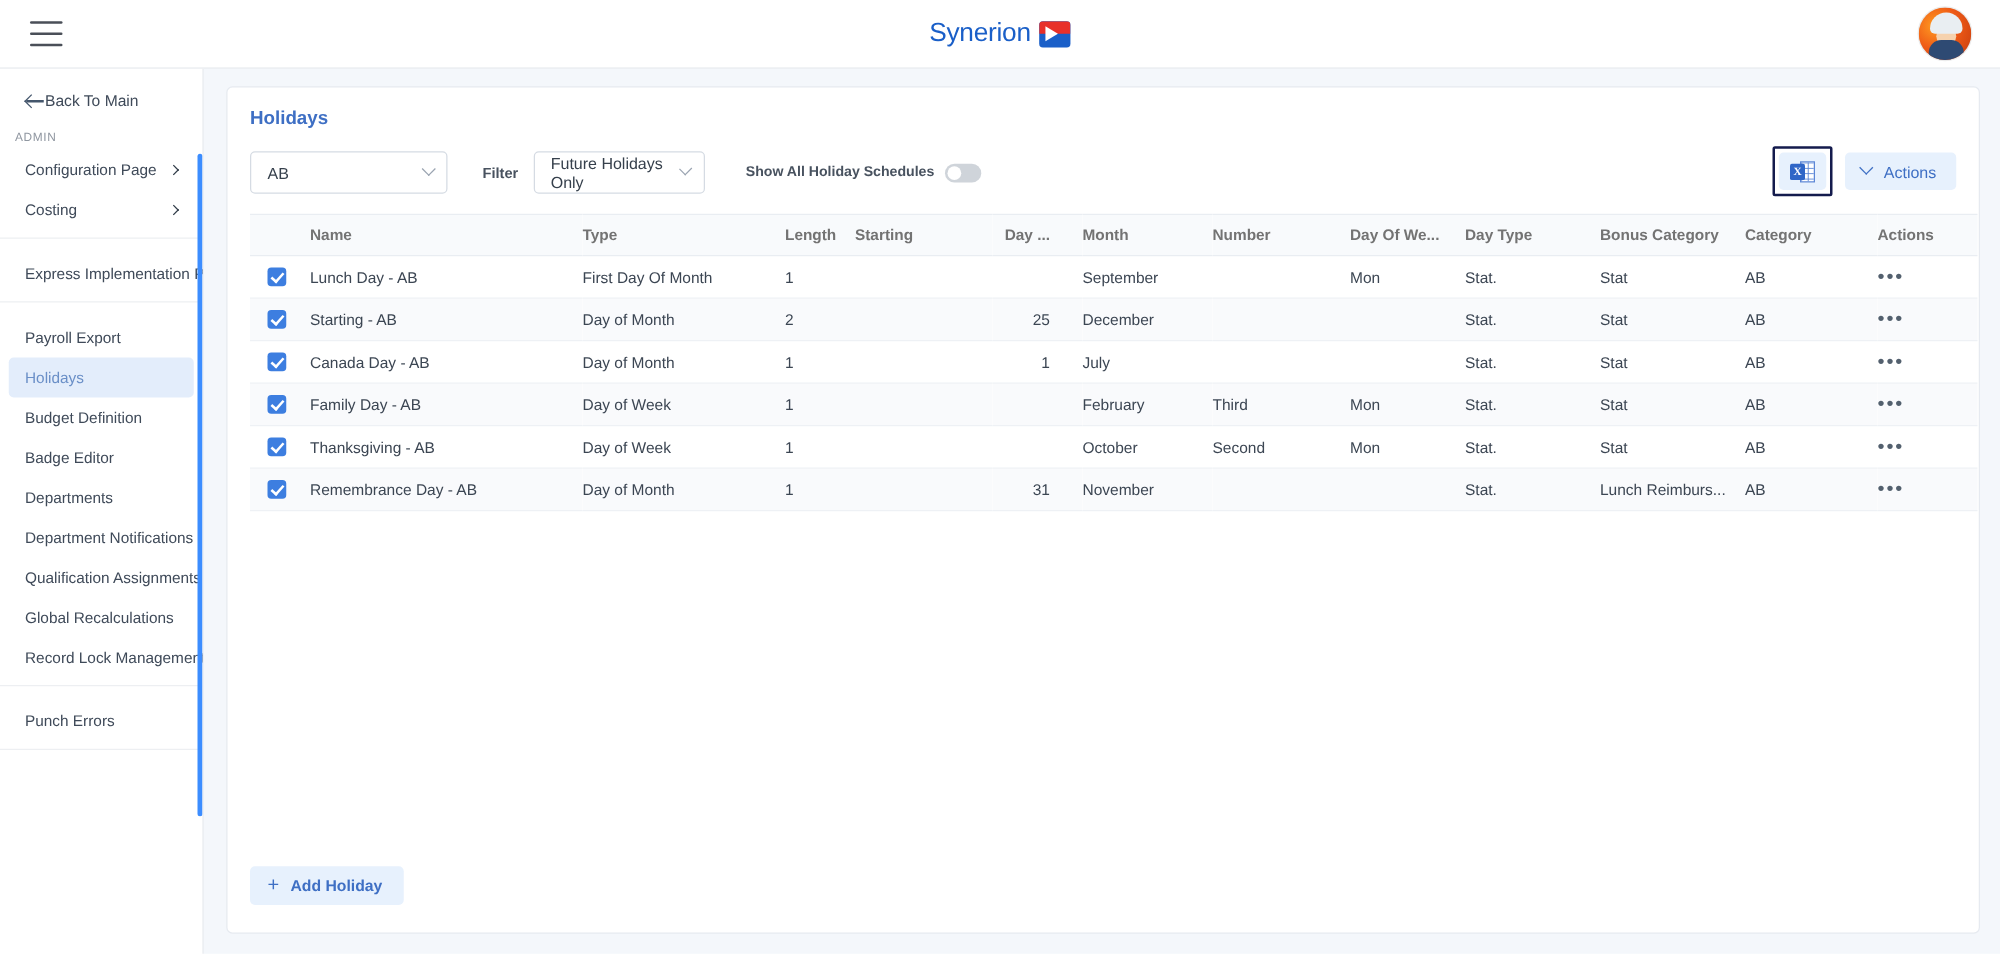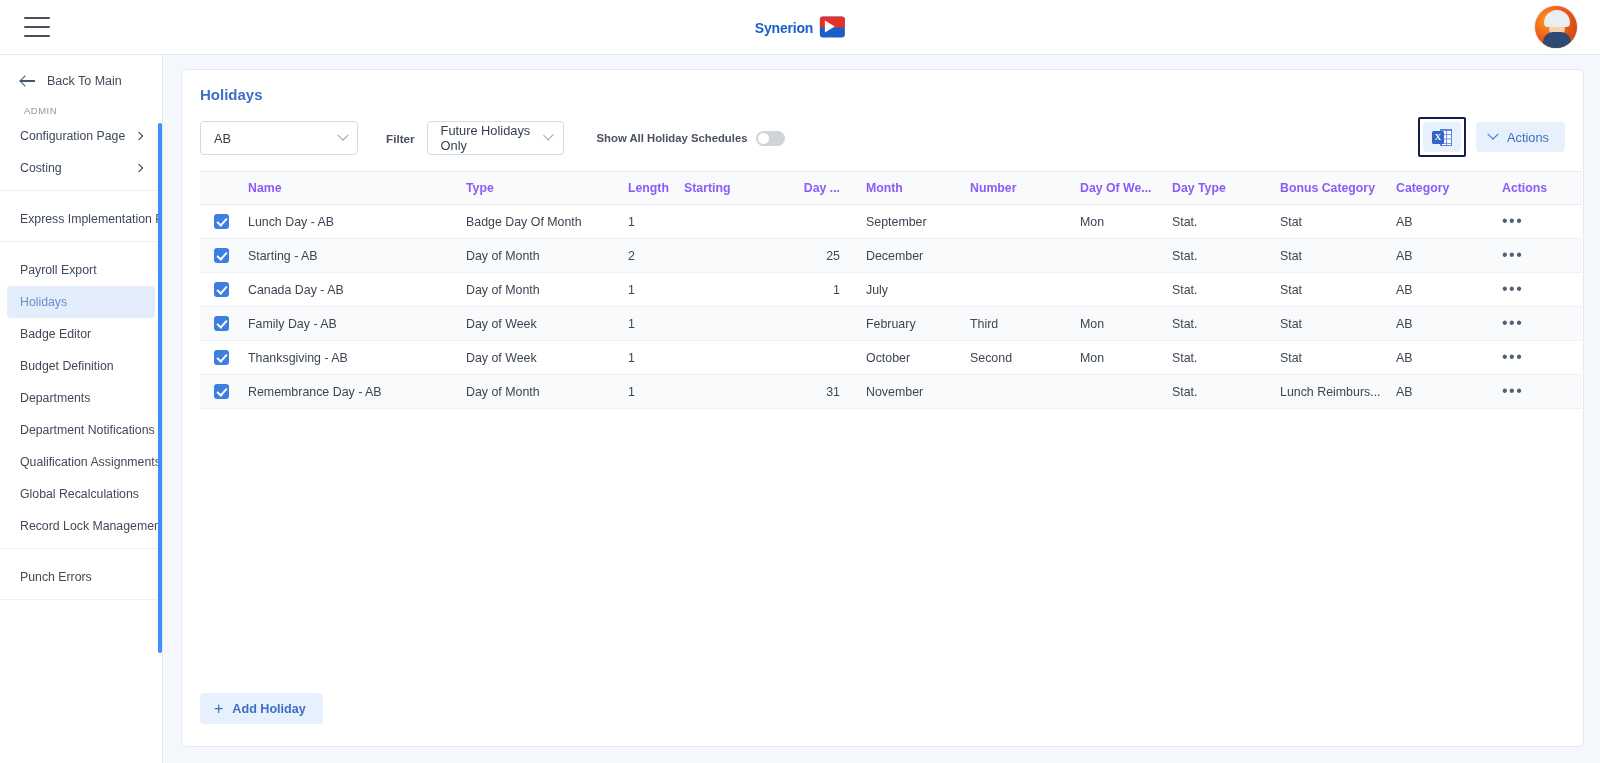--- a/index.html
+++ b/index.html
@@ -22,21 +22,21 @@
     display: flex; flex-direction: column; justify-content: space-between;
     cursor: pointer;
   }
   .hamburger span { display: block; height: 2px; background: #4a4f58; border-radius: 1px; }
 
   .logo-wrap {
     position: absolute; left: 50%; top: 50%; transform: translate(-50%, -50%);
     display: flex; align-items: center; gap: 7px;
   }
   .logo-text {
-    font-size: 14px; font-weight: bold; color: #1a5fc8; letter-spacing: -0.2px;
+    font-size: 21px; font-weight: normal; color: #1a5fc8; letter-spacing: -0.2px;
   }
   .logo-mark {
     width: 25px; height: 21px; border-radius: 3px; position: relative; overflow: hidden;
     background: #1a5fc8;
   }
   .logo-mark .red {
     position: absolute; top: 0; left: 0; width: 100%; height: 50%;
     background: #e8302a;
   }
   .logo-mark .arrow {
@@ -70,37 +70,37 @@
     border-radius:50%; background:#f6d2ae;
   }
 
   
   .sidebar {
     position: absolute; top: 55px; left: 0; width: 163px; height: 708px;
     background: #ffffff; border-right: 1px solid #e4e7ec;
     overflow: hidden;
   }
   .back-row {
-    display: flex; align-items: center; gap: 11px;
+    display: flex; align-items: center; 
     padding: 18px 0 16px 20px; cursor: pointer;
   }
   .back-arrow { width: 16px; height: 16px; position: relative; }
   .back-arrow::before {
     content:""; position:absolute; left:1px; top:7px; width:14px; height:1.6px; background:#44566c;
   }
   .back-arrow::after {
     content:""; position:absolute; left:1px; top:4px; width:7px; height:7px;
     border-left:1.6px solid #44566c; border-bottom:1.6px solid #44566c;
     transform: rotate(45deg);
   }
   .back-label { font-size: 12.5px; color: #3f4a59; }
 
   .section-label {
     font-size: 9.5px; color: #9097a1; letter-spacing: .5px;
-    padding: 0 0 4px 24px;
+    padding: 0 0 4px 12px;
   }
   .nav-group { border-bottom: 1px solid #edeff2; padding-bottom: 6px; }
   .nav-group.plain { padding-top: 12px; }
   .nav-item {
     display: flex; align-items: center; justify-content: space-between;
     padding: 9px 14px 9px 20px; cursor: pointer;
   }
   .nav-item .label { font-size: 12.3px; color: #3f4a59; white-space: nowrap; }
   .nav-item.active { background: #e3edfb; border-radius: 4px; margin: 0 7px; padding-left: 13px; }
   .nav-item.active .label { color: #6a8fc7; }
@@ -177,21 +177,21 @@
   }
   .dcaret {
     width: 8px; height: 8px; border-right: 1.6px solid #3e6fc4; border-bottom: 1.6px solid #3e6fc4;
     transform: rotate(45deg) translate(-2px,-2px);
   }
 
   
   table { width: 100%; border-collapse: collapse; margin-top: 14px; table-layout: fixed; }
   thead tr { background: #f8fafc; border-top: 1px solid #e9edf2; border-bottom: 1px solid #e9edf2; }
   thead th {
-    font-size: 12.3px; color: #8b5cf6; font-weight: bold; text-align: left;
+    font-size: 12.3px; color: #737373; font-weight: bold; text-align: left;
     padding: 9px 0 9px 0; white-space: nowrap; overflow: hidden;
   }
   tbody td {
     font-size: 12.4px; color: #3c4653; padding: 9px 0; white-space: nowrap;
     overflow: hidden; text-overflow: ellipsis;
   }
   tbody tr { border-bottom: 1px solid #eef1f5; }
   tbody tr:nth-child(even) { background: #f9fafc; }
 
   .col-chk   { width: 48px; }
@@ -278,24 +278,24 @@
   </div>
 
   <div class="nav-group plain">
     <div class="nav-item">
       <span class="label">Payroll Export</span>
     </div>
     <div class="nav-item active">
       <span class="label">Holidays</span>
     </div>
     <div class="nav-item">
+      <span class="label">Budget Definition</span>
+    </div>
+    <div class="nav-item">
       <span class="label">Badge Editor</span>
-    </div>
-    <div class="nav-item">
-      <span class="label">Budget Definition</span>
     </div>
     <div class="nav-item">
       <span class="label">Departments</span>
     </div>
     <div class="nav-item">
       <span class="label">Department Notifications</span>
     </div>
     <div class="nav-item">
       <span class="label">Qualification Assignments</span>
     </div>
@@ -368,21 +368,21 @@
           <th class="col-qual">Category</th>
           <th class="col-act">Actions</th>
         </tr>
       </thead>
       <tbody>
         <tr>
           <td class="col-chk">
               <div class="chk"></div>
             </td>
           <td class="col-name">Lunch Day - AB</td>
-          <td class="col-type">Badge Day Of Month</td>
+          <td class="col-type">First Day Of Month</td>
           <td class="col-len">1</td>
           <td class="col-start"></td>
           <td class="col-day"></td>
           <td class="col-month">September</td>
           <td class="col-num"></td>
           <td class="col-dow">Mon</td>
           <td class="col-dtype">Stat.</td>
           <td class="col-bonus">Stat</td>
           <td class="col-qual">AB</td>
           <td class="col-act"><span class="dots">•••</span></td>

